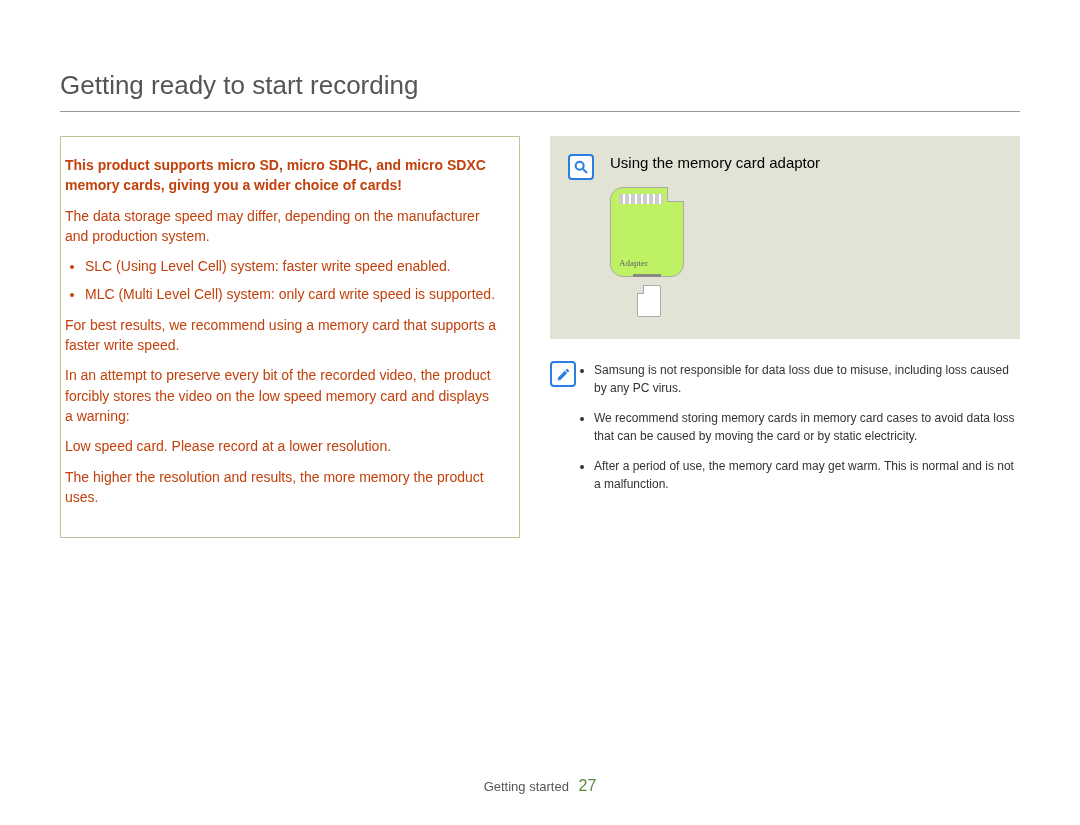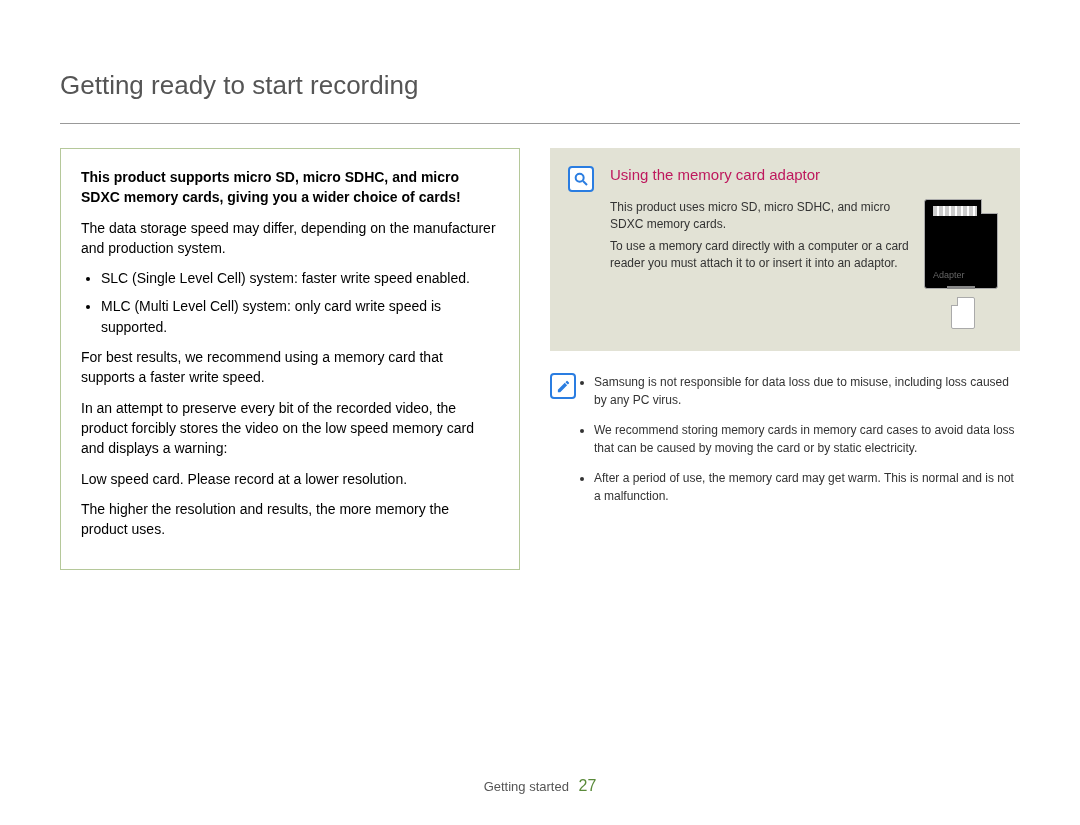--- a/index.html
+++ b/index.html
@@ -11,40 +11,40 @@
       color: #333;
       position: relative;
     }
     .page {
       padding: 70px 60px 0 60px;
     }
     .page-title {
       font-size: 26px;
       font-weight: 400;
       color: #555;
-      padding-bottom: 22px;
+      padding-bottom: 10px;
       border-bottom: 1px solid #999;
       margin-bottom: 24px;
     }
     .columns {
       display: flex;
       gap: 30px;
     }
     .left-col {
       flex: 0 0 460px;
     }
     .right-col {
       flex: 1;
     }
     .note-box {
       border: 1px solid #b5c89a;
-      padding: 18px 20px 20px 20px;
+      padding: 18px 20px 20px 4px;
       font-size: 14px;
       line-height: 1.45;
-      color: #000000;
+      color: #c2410c;
     }
     .note-box .bold-intro {
       font-weight: bold;
       margin-bottom: 10px;
     }
     .note-box p { margin-bottom: 10px; }
     .note-box ul {
       list-style: disc;
       margin: 0 0 10px 14px;
       padding-left: 6px;
@@ -64,43 +64,44 @@
     .zoom-icon {
       width: 26px; height: 26px;
       border: 2px solid #2a7de1;
       border-radius: 4px;
       display: flex; align-items: center; justify-content: center;
       color: #2a7de1; background: #fff;
     }
     .zoom-icon svg { width: 16px; height: 16px; }
     .adaptor-body { flex: 1; }
     .adaptor-title {
-      color: #be185d;
+      color: #000000;
       font-size: 15px;
       margin-bottom: 16px;
     }
     .adaptor-row { display: flex; gap: 14px; align-items: flex-start; }
     .adaptor-text {
       flex: 1;
       font-size: 12px;
       line-height: 1.45;
       color: #333;
     }
     .adaptor-text p { margin-bottom: 4px; }
     .adapter-graphic {
       flex: 0 0 78px;
       height: 130px;
       position: relative;
     }
     .sd-card {
       width: 74px; height: 90px;
-      background: #000000;
+      background: #bef264;
       border: 1px solid #aaa;
-      border-radius: 3px;
+      border-radius: 13px;
       position: relative;
+      font-family: Liberation Serif, serif;
     }
     .sd-card::before {
       content: "";
       position: absolute;
       top: -1px; right: -1px;
       width: 16px; height: 14px;
       background: #e2e2d5;
       border-left: 1px solid #aaa;
       border-bottom: 1px solid #aaa;
     }
@@ -179,21 +180,21 @@
 <div class="page">
   <h1 class="page-title">Getting ready to start recording</h1>
 
   <div class="columns">
 
     <div class="left-col">
       <div class="note-box">
         <p class="bold-intro">This product supports micro SD, micro SDHC, and micro SDXC memory cards, giving you a wider choice of cards!</p>
         <p>The data storage speed may differ, depending on the manufacturer and production system.</p>
         <ul>
-          <li>SLC (Single Level Cell) system: faster write speed enabled.</li>
+          <li>SLC (Using Level Cell) system: faster write speed enabled.</li>
           <li>MLC (Multi Level Cell) system: only card write speed is supported.</li>
         </ul>
         <p>For best results, we recommend using a memory card that supports a faster write speed.</p>
         <p>In an attempt to preserve every bit of the recorded video, the product forcibly stores the video on the low speed memory card and displays a warning:</p>
         <p class="bold-warning">Low speed card. Please record at a lower resolution.</p>
         <p>The higher the resolution and results, the more memory the product uses.</p>
       </div>
     </div>
 
     <div class="right-col">
@@ -203,24 +204,20 @@
           <div class="zoom-icon">
             <svg viewBox="0 0 24 24" fill="none" stroke="currentColor" stroke-width="3">
               <circle cx="10" cy="10" r="6"></circle>
                 <line x1="15" y1="15" x2="21" y2="21"></line>
             </svg>
           </div>
         </div>
         <div class="adaptor-body">
           <div class="adaptor-title">Using the memory card adaptor</div>
           <div class="adaptor-row">
-            <div class="adaptor-text">
-              <p>This product uses micro SD, micro SDHC, and micro SDXC memory cards.</p>
-              <p>To use a memory card directly with a computer or a card reader you must attach it to or insert it into an adaptor.</p>
-            </div>
             <div class="adapter-graphic">
               <div class="sd-card">
                 <span class="sd-label">Adapter</span>
                 <div class="sd-slot"></div>
               </div>
               <div class="micro-sd"></div>
             </div>
           </div>
         </div>
       </div>

